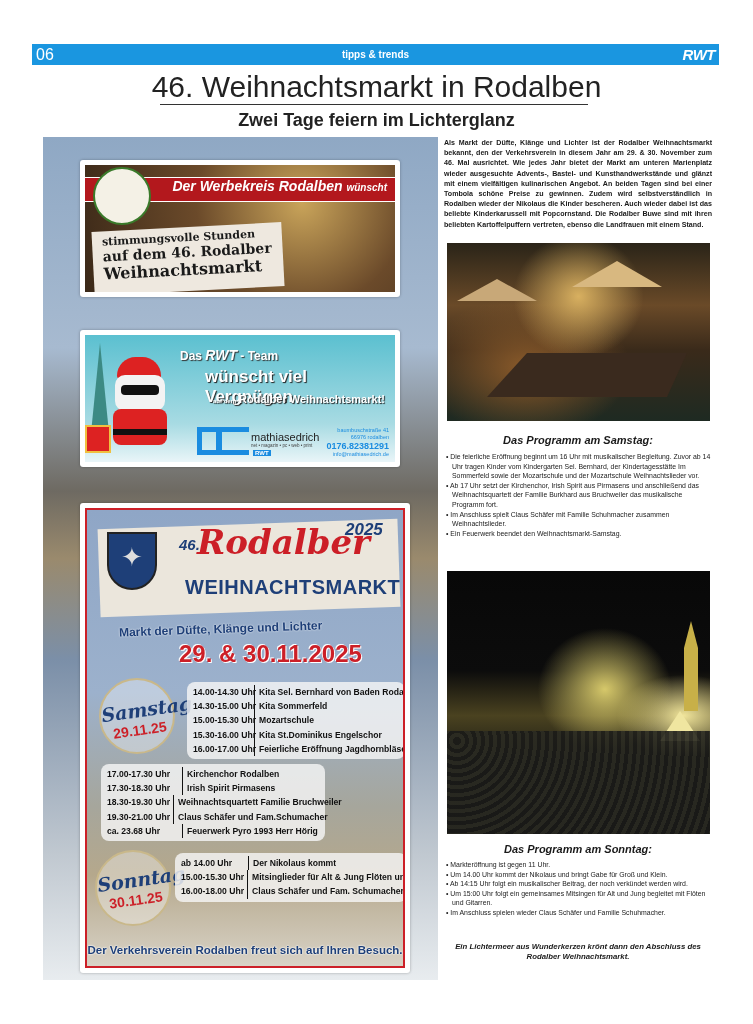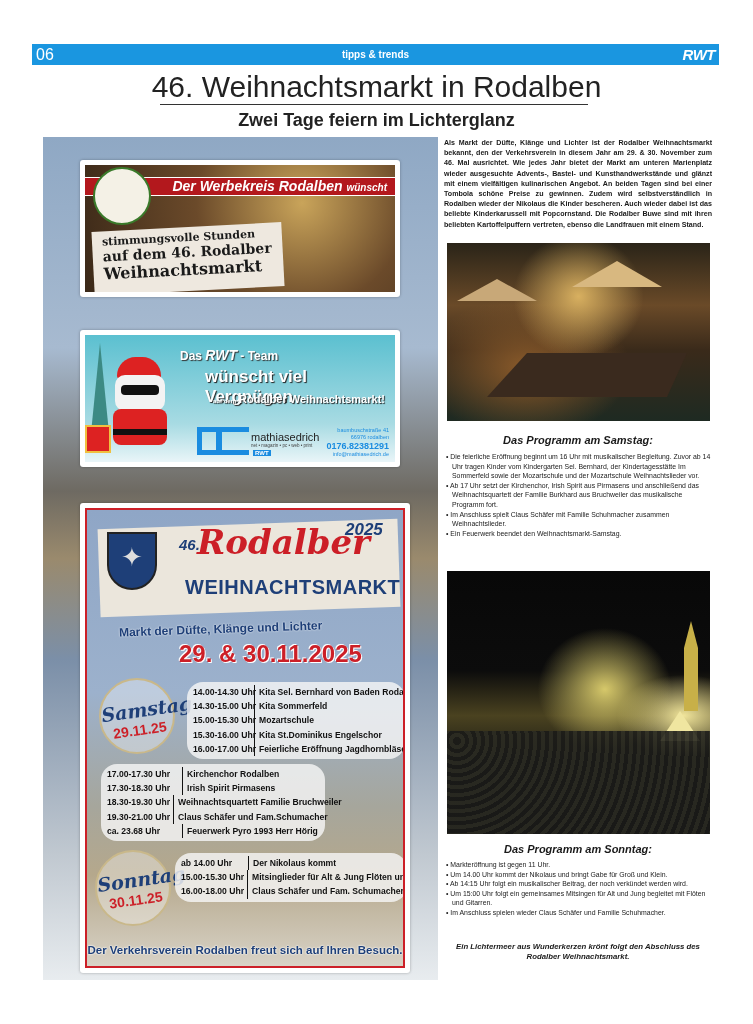--- a/index.html
+++ b/index.html
@@ -30,21 +30,21 @@
   .ad {
     position: absolute; background: #fff; padding: 5px; border-radius: 3px;
     box-shadow: 0 0 3px rgba(0,0,0,0.3);
   }
   .ad1 { left: 37px; top: 23px; width: 320px; height: 137px; }
   .ad1 .inner {
     width: 100%; height: 100%; position: relative; overflow: hidden;
     background: radial-gradient(circle at 70% 30%, #c9a45a 0%, #6b4a2a 45%, #3a2818 100%);
   }
   .ad1 .redband {
-    position: absolute; left: 0; right: 0; top: 12px; height: 19px; background: #b3181d; border-top: 1px solid #fff; border-bottom: 1px solid #fff;
+    position: absolute; left: 0; right: 0; top: 12px; height: 25px; background: #b3181d; border-top: 1px solid #fff; border-bottom: 1px solid #fff;
     color: #fff; font-style: italic; font-weight: bold; font-size: 14px; text-align: right; padding-right: 8px; line-height: 17px;
   }
   .ad1 .redband small { font-size: 10px; }
   .ad1 .logo {
     position: absolute; left: 8px; top: 2px; width: 58px; height: 58px; border-radius: 50%;
     background: #f4f1e6; border: 2px solid #3a7a2a; z-index: 2;
   }
   .ad1 .paper {
     position: absolute; left: 8px; top: 62px; width: 190px; height: 64px; background: #eee8df;
     transform: rotate(-3deg); padding: 4px 10px; font-family: "DejaVu Serif", serif; font-weight: bold; color: #1a1a1a;
@@ -108,21 +108,21 @@
   .ad3 .motto { position: absolute; left: 32px; top: 112px; font-size: 12px; color: #1e3f78; font-weight: bold; transform: rotate(-2deg); text-shadow: 0 0 2px #fff; }
   .ad3 .dates { position: absolute; left: 92px; top: 130px; font-weight: bold; font-size: 24px; color: #cc1f27; text-shadow: 1px 1px 0 #fff, -1px -1px 0 #fff; }
   .ad3 .ornament {
     position: absolute; width: 76px; height: 76px; border-radius: 50%;
     border: 2px solid #c9b88a; background: rgba(255,255,255,0.35);
   }
   .ad3 .orn1 { left: 12px; top: 168px; }
   .ad3 .orn2 { left: 8px; top: 340px; }
   .ad3 .orn-day { position: absolute; font-family: "DejaVu Serif", serif; font-style: italic; font-weight: bold; color: #1e3f78; font-size: 19px; transform: rotate(-8deg); }
   .ad3 .orn-date { position: absolute; font-weight: bold; color: #cc1f27; font-size: 14px; transform: rotate(-8deg); }
-  .sched { position: absolute; background: rgba(245,245,245,0.82); border-radius: 16px; padding: 3px 6px; }
+  .sched { position: absolute; background: rgba(245,245,245,0.82); border-radius: 8px; padding: 3px 6px; }
   .sched .row { display: flex; font-size: 8.6px; font-weight: bold; line-height: 14.2px; color: #111; white-space: nowrap; }
   .sched .time { width: 62px; border-right: 1px solid #111; padding-right: 3px; }
   .sched .act { padding-left: 4px; }
   .sched1 { left: 100px; top: 172px; width: 218px; }
   .sched2 { left: 14px; top: 254px; width: 224px; }
   .sched2 .time { width: 76px; }
   .sched3 { left: 88px; top: 343px; width: 232px; }
   .sched3 .time { width: 68px; }
   .ad3 .footer-line {
     position: absolute; left: 0; right: 0; bottom: 10px; text-align: center; font-size: 11.5px; color: #1e3f78; font-weight: bold;
@@ -341,13 +341,13 @@
 
 <div class="caption" style="top:843px;">Das Programm am Sonntag:</div>
 <ul class="bullets" style="top:860px;">
   <li>Markteröffnung ist gegen 11 Uhr.</li>
   <li>Um 14.00 Uhr kommt der Nikolaus und bringt Gabe für Groß und Klein.</li>
   <li>Ab 14:15 Uhr folgt ein musikalischer Beitrag, der noch verkündet werden wird.</li>
   <li>Um 15:00 Uhr folgt ein gemeinsames Mitsingen für Alt und Jung begleitet mit Flöten und Gitarren.</li>
   <li>Im Anschluss spielen wieder Claus Schäfer und Familie Schuhmacher.</li>
 </ul>
 
-<p class="closing">Ein Lichtermeer aus Wunderkerzen krönt folgt den Abschluss des Rodalber Weihnachtsmarkt.</p>
+<p class="closing">Ein Lichtermeer aus Wunderkerzen krönt dann den Abschluss des Rodalber Weihnachtsmarkt.</p>
 
 </body></html>

